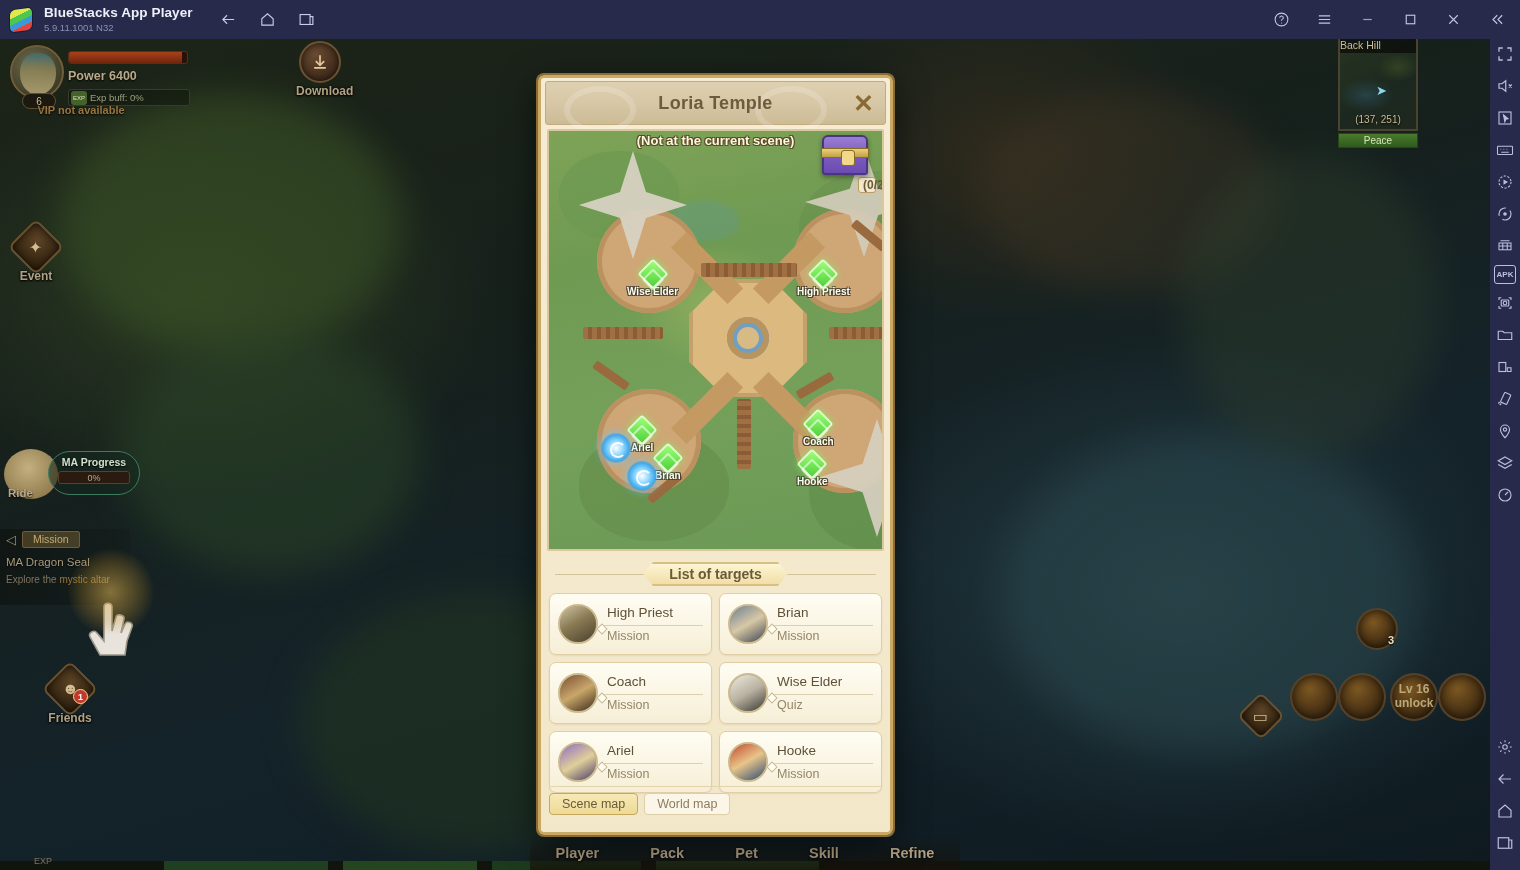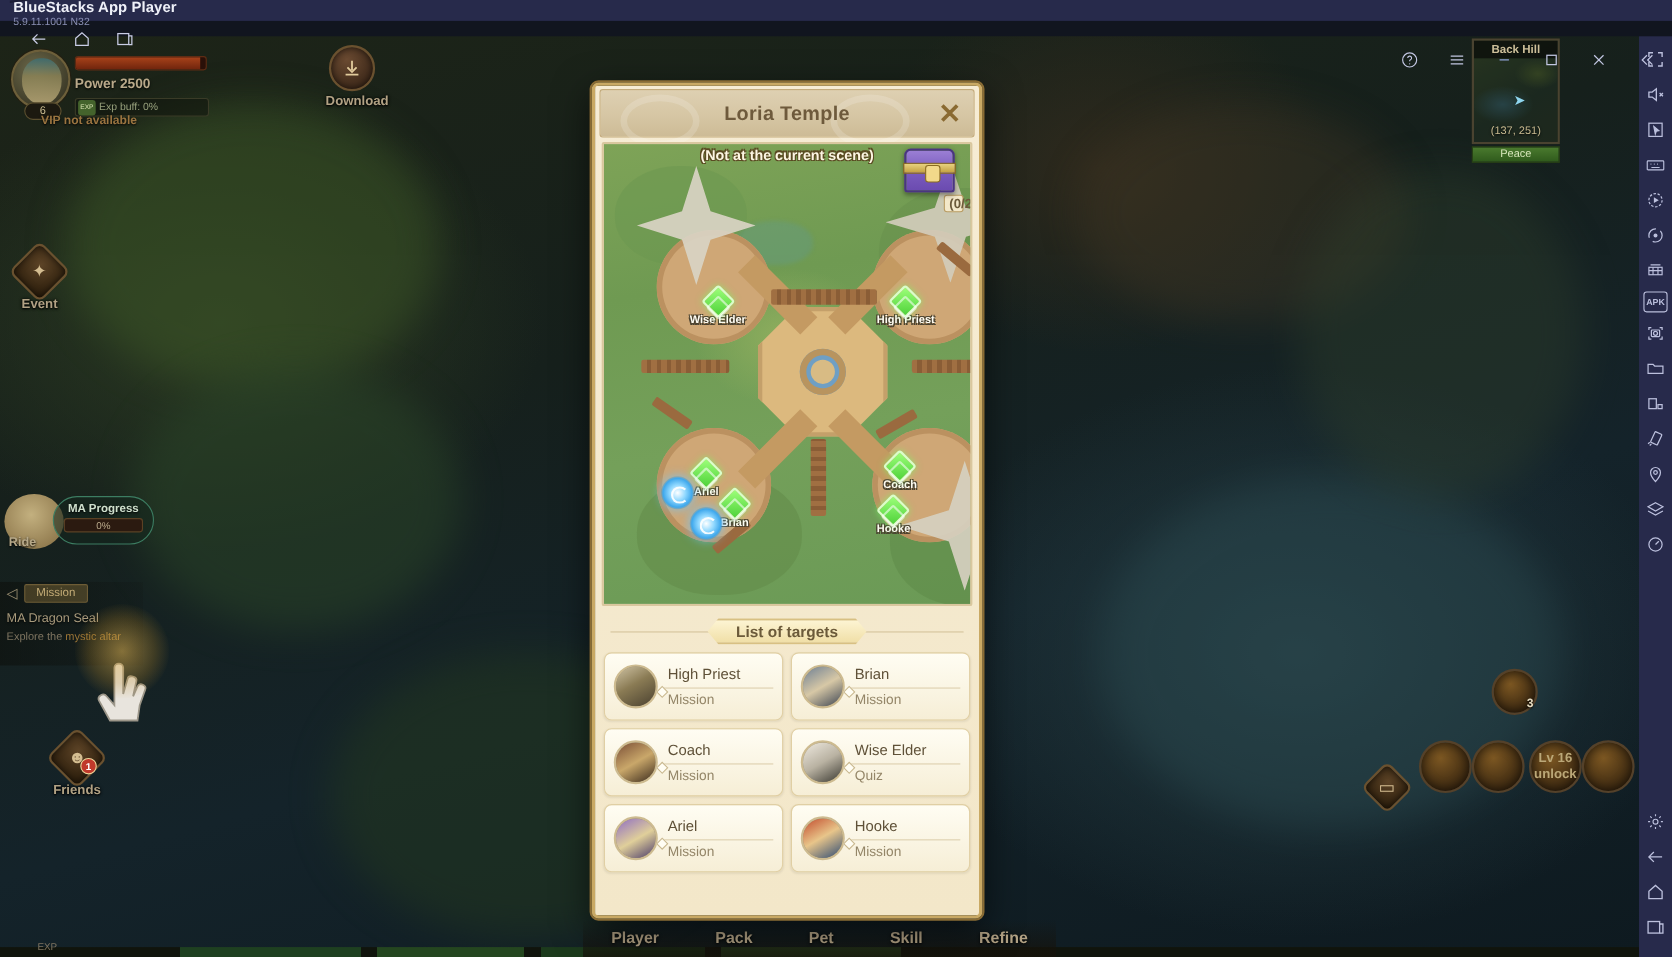--- a/index.html
+++ b/index.html
@@ -5,22 +5,22 @@
   * { margin:0; padding:0; box-sizing:border-box; }
   html,body { width:1520px; height:870px; overflow:hidden; }
   body {
     font-family:"Liberation Sans", sans-serif;
     background:#11151f;
     position:relative;
   }
 
   
   #titlebar {
-    position:absolute; left:0; top:0; width:1520px; height:19px;
-    background:#272a4b; display:flex; align-items:flex-start; z-index:60;flex-direction:column;
+    position:absolute; left:0; top:0; width:1520px; height:39px;
+    background:#272a4b; display:flex; align-items:center; z-index:60;
   }
   .bs-logo {
     width:22px; height:22px; margin-left:10px; border-radius:5px;
     background:linear-gradient(160deg,#e2e84a 0%, #e2e84a 30%, #4fc64f 30%, #4fc64f 52%, #3a9ad9 52%, #3a9ad9 74%, #e0453f 74%);
     transform:skewY(-8deg); box-shadow:0 0 0 1px #1b1d36;
   }
   .bs-title-wrap { margin-left:12px; line-height:1.05; }
   .bs-title { color:#eef0f8; font-size:13.5px; font-weight:bold; letter-spacing:.1px; }
   .bs-ver { color:#8b90b5; font-size:9.5px; margin-top:2px; }
   .tb-icons { display:flex; align-items:center; gap:20px; margin-left:26px; }
@@ -134,21 +134,21 @@
   
   #minimap { position:absolute; right:72px; top:2px; width:80px; height:115px; z-index:22; }
   .mm-frame { width:80px; height:96px; border:2px solid #4a4330; background:#1a2318; position:relative; overflow:hidden; }
   .mm-terrain { position:absolute; inset:0;
     background:
       radial-gradient(ellipse 40px 24px at 26px 58px, #2b4a52 0%, rgba(20,30,30,0) 70%),
       radial-gradient(ellipse 30px 20px at 58px 30px, #3a4a26 0%, rgba(20,30,16,0) 70%),
       linear-gradient(150deg,#2c3a22,#1c2a22 60%,#202a20); opacity:.8; }
   .mm-title {
     position:absolute; left:0; top:0; width:100%; height:16px; background:rgba(8,10,8,.72);
-    color:#cdbf9a; font-size:10.5px; font-weight:bold; text-align:center; line-height:16px;
+    color:#cdbf9a; font-size:10.5px; font-weight:normal; line-height:16px;
   }
   .mm-coord { position:absolute; left:0; bottom:4px; width:100%; text-align:center; color:#c9bb91; font-size:10px; text-shadow:0 1px 2px #000; }
   .mm-arrow { position:absolute; left:36px; top:46px; color:#8fd6ef; font-size:13px; }
   .mm-status {
     position:absolute; left:0; top:98px; width:80px; height:15px;
     background:linear-gradient(180deg,#4a7a2e,#2f5a1c); border:1px solid #2a4414;
     color:#d7e6bb; font-size:10px; text-align:center; line-height:13px;
   }
 
   
@@ -406,21 +406,21 @@
   <div class="blob" style="left:1180px;top:120px;width:260px;height:300px;background:#30402c;opacity:.4;"></div>
 
   <div id="player-hud">
     <div class="avatar-ring">
       <div class="avatar-face"></div>
     </div>
     <div class="lvl-badge">6</div>
     <div class="hp-bar">
         <div class="hp-fill"></div>
       </div>
-    <div class="power-txt">Power 2500</div>
+    <div class="power-txt">Power 6400</div>
     <div class="exp-row">
       <div class="exp-ico">EXP</div>
       <div class="exp-txt">Exp buff: 0%</div>
     </div>
     <div class="vip-txt">VIP not available</div>
   </div>
 
   <div class="hud-btn" style="left:296px;top:8px;width:48px;">
     <div class="hud-circle">
       <svg width="20" height="20" viewBox="0 0 24 24" fill="none" stroke="#e2cb9c" stroke-width="2">
@@ -647,20 +647,24 @@
             <i style="background:linear-gradient(150deg,#c24a2c,#e8c58a 48%,#2c4a74)"></i>
           </div>
         <div class="t-info">
           <div class="t-name">Hooke</div>
           <div class="t-rule"></div>
           <div class="t-type">Mission</div>
         </div>
       </div>
     </div>
 
+    <div id="dlg-tabs">
+      <div class="dlg-tab active">Scene map</div>
+      <div class="dlg-tab">World map</div>
+    </div>
   </div>
 </div>
 
 <div id="toolbar">
   <div class="tool-ico">
     <svg width="18" height="18" viewBox="0 0 24 24" fill="none" stroke="currentColor" stroke-width="1.7">
         <path d="M4 9V4h5M20 9V4h-5M4 15v5h5M20 15v5h-5"></path>
       </svg>
   </div>
   <div class="tool-ico">

